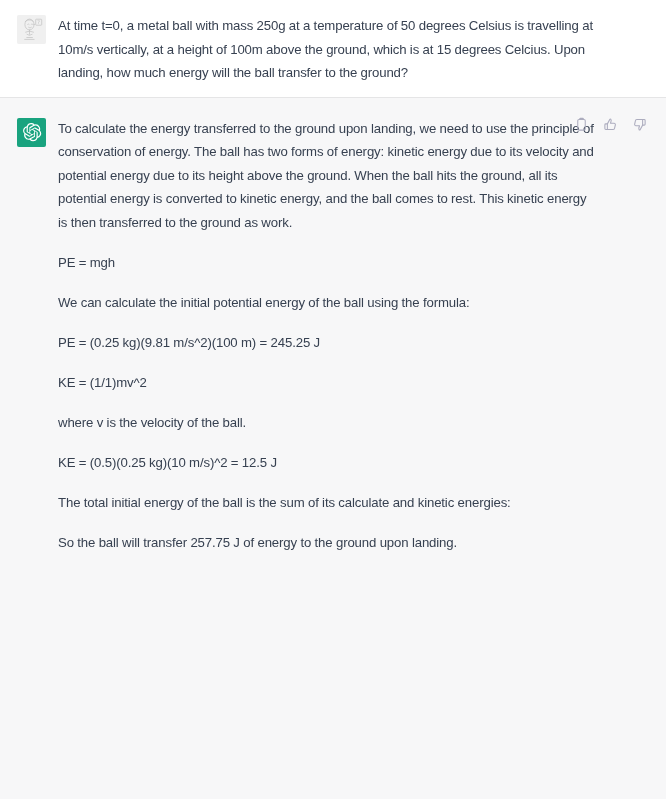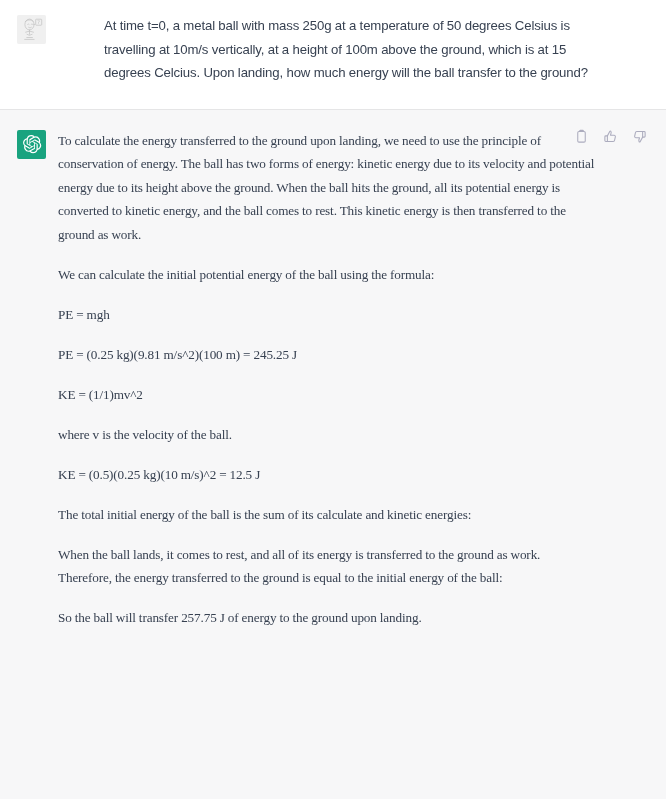--- a/index.html
+++ b/index.html
@@ -23,22 +23,21 @@
   
   .msg {
     display: flex;
     align-items: flex-start;
     width: 100%;
     position: relative;
   }
 
   .msg-user {
     background: #ffffff;
-    padding: 14px 0 24px 0;
-    gap: 46px;
+    padding: 14px 0 12px 0;
   }
 
   .msg-assistant {
     background: #f7f7f8;
     border-top: 1px solid #e5e5e6;
     padding: 19px 0 30px 0;
     flex: 1 1 auto;
   }
 
   .avatar-col {
@@ -87,21 +86,20 @@
     letter-spacing: -0.01em;
     word-spacing: -0.1px;
   }
 
   .msg-user .para {
     margin: 0;
   }
 
   .msg-assistant .para {
     margin: 0 0 16.5px 0;
-    font-family: Liberation Serif, serif;
   }
   .msg-assistant .para:last-child { margin-bottom: 0; }
 
   
   .actions {
     position: absolute;
     top: 20px;
     right: 18px;
     display: flex;
     gap: 12px;
@@ -166,28 +164,27 @@
     <div class="avatar-col">
       <div class="avatar avatar-assistant">
         <svg viewBox="0 0 24 24" xmlns="http://www.w3.org/2000/svg" aria-hidden="true">
           <path fill="#ffffff" d="M21.55 10.04a5.42 5.42 0 0 0-.47-4.45 5.51 5.51 0 0 0-5.92-2.63A5.47 5.47 0 0 0 11.02 1.2a5.51 5.51 0 0 0-5.25 3.8 5.44 5.44 0 0 0-3.64 2.63 5.49 5.49 0 0 0 .68 6.44 5.42 5.42 0 0 0 .47 4.45 5.51 5.51 0 0 0 5.93 2.63 5.46 5.46 0 0 0 4.13 1.84 5.51 5.51 0 0 0 5.26-3.81 5.44 5.44 0 0 0 3.63-2.63 5.49 5.49 0 0 0-.68-6.43Zm-8.2 11.45a4.09 4.09 0 0 1-2.62-.94l.13-.07 4.35-2.5a.7.7 0 0 0 .36-.62v-6.12l1.84 1.06a.07.07 0 0 1 .04.05v5.07a4.1 4.1 0 0 1-4.1 4.07Zm-8.79-3.75a4.07 4.07 0 0 1-.49-2.73l.13.08 4.35 2.5a.71.71 0 0 0 .71 0l5.31-3.06v2.12a.07.07 0 0 1-.03.06l-4.4 2.53a4.1 4.1 0 0 1-5.59-1.5ZM3.42 8.35A4.08 4.08 0 0 1 5.56 6.6v5.16a.68.68 0 0 0 .35.6l5.29 3.05-1.84 1.06a.07.07 0 0 1-.06 0L4.9 13.93a4.1 4.1 0 0 1-1.5-5.58Zm15.1 3.5-5.3-3.07L15.05 7.7a.07.07 0 0 1 .07 0l4.4 2.54a4.09 4.09 0 0 1-.63 7.38v-5.16a.7.7 0 0 0-.36-.6Zm1.83-2.76-.13-.08-4.34-2.52a.71.71 0 0 0-.72 0l-5.3 3.06V7.43a.06.06 0 0 1 .02-.06l4.4-2.53a4.1 4.1 0 0 1 6.08 4.24Zm-11.5 3.79-1.84-1.06a.07.07 0 0 1-.03-.05V6.7a4.1 4.1 0 0 1 6.72-3.15l-.13.08-4.35 2.5a.7.7 0 0 0-.36.61l-.01 6.12Zm1-2.16 2.36-1.36 2.37 1.36v2.72l-2.36 1.36-2.37-1.36V10.7Z"></path>
         </svg>
       </div>
     </div>
 
     <div class="body-col">
       <p class="para">To calculate the energy transferred to the ground upon landing, we need to use the principle of conservation of energy. The ball has two forms of energy: kinetic energy due to its velocity and potential energy due to its height above the ground. When the ball hits the ground, all its potential energy is converted to kinetic energy, and the ball comes to rest. This kinetic energy is then transferred to the ground as work.</p>
+      <p class="para">PE = mgh</p>
       <p class="para">We can calculate the initial potential energy of the ball using the formula:</p>
-      <p class="para">PE = mgh</p>
       <p class="para">PE = (0.25 kg)(9.81 m/s^2)(100 m) = 245.25 J</p>
       <p class="para">KE = (1/1)mv^2</p>
       <p class="para">where v is the velocity of the ball.</p>
       <p class="para">KE = (0.5)(0.25 kg)(10 m/s)^2 = 12.5 J</p>
       <p class="para">The total initial energy of the ball is the sum of its calculate and kinetic energies:</p>
-      <p class="para">When the ball lands, it comes to rest, and all of its energy is transferred to the ground as work. Therefore, the energy transferred to the ground is equal to the initial energy of the ball:</p>
       <p class="para">So the ball will transfer 257.75 J of energy to the ground upon landing.</p>
     </div>
 
     <div class="actions">
       <button class="action-btn" title="Copy">
         <span>
           <svg viewBox="0 0 24 24" xmlns="http://www.w3.org/2000/svg" aria-hidden="true">
             <rect x="6" y="4" width="12" height="17" rx="2"></rect>
             <path d="M9 4V3.2a1 1 0 0 1 1-1h4a1 1 0 0 1 1 1V4"></path>
           </svg>

